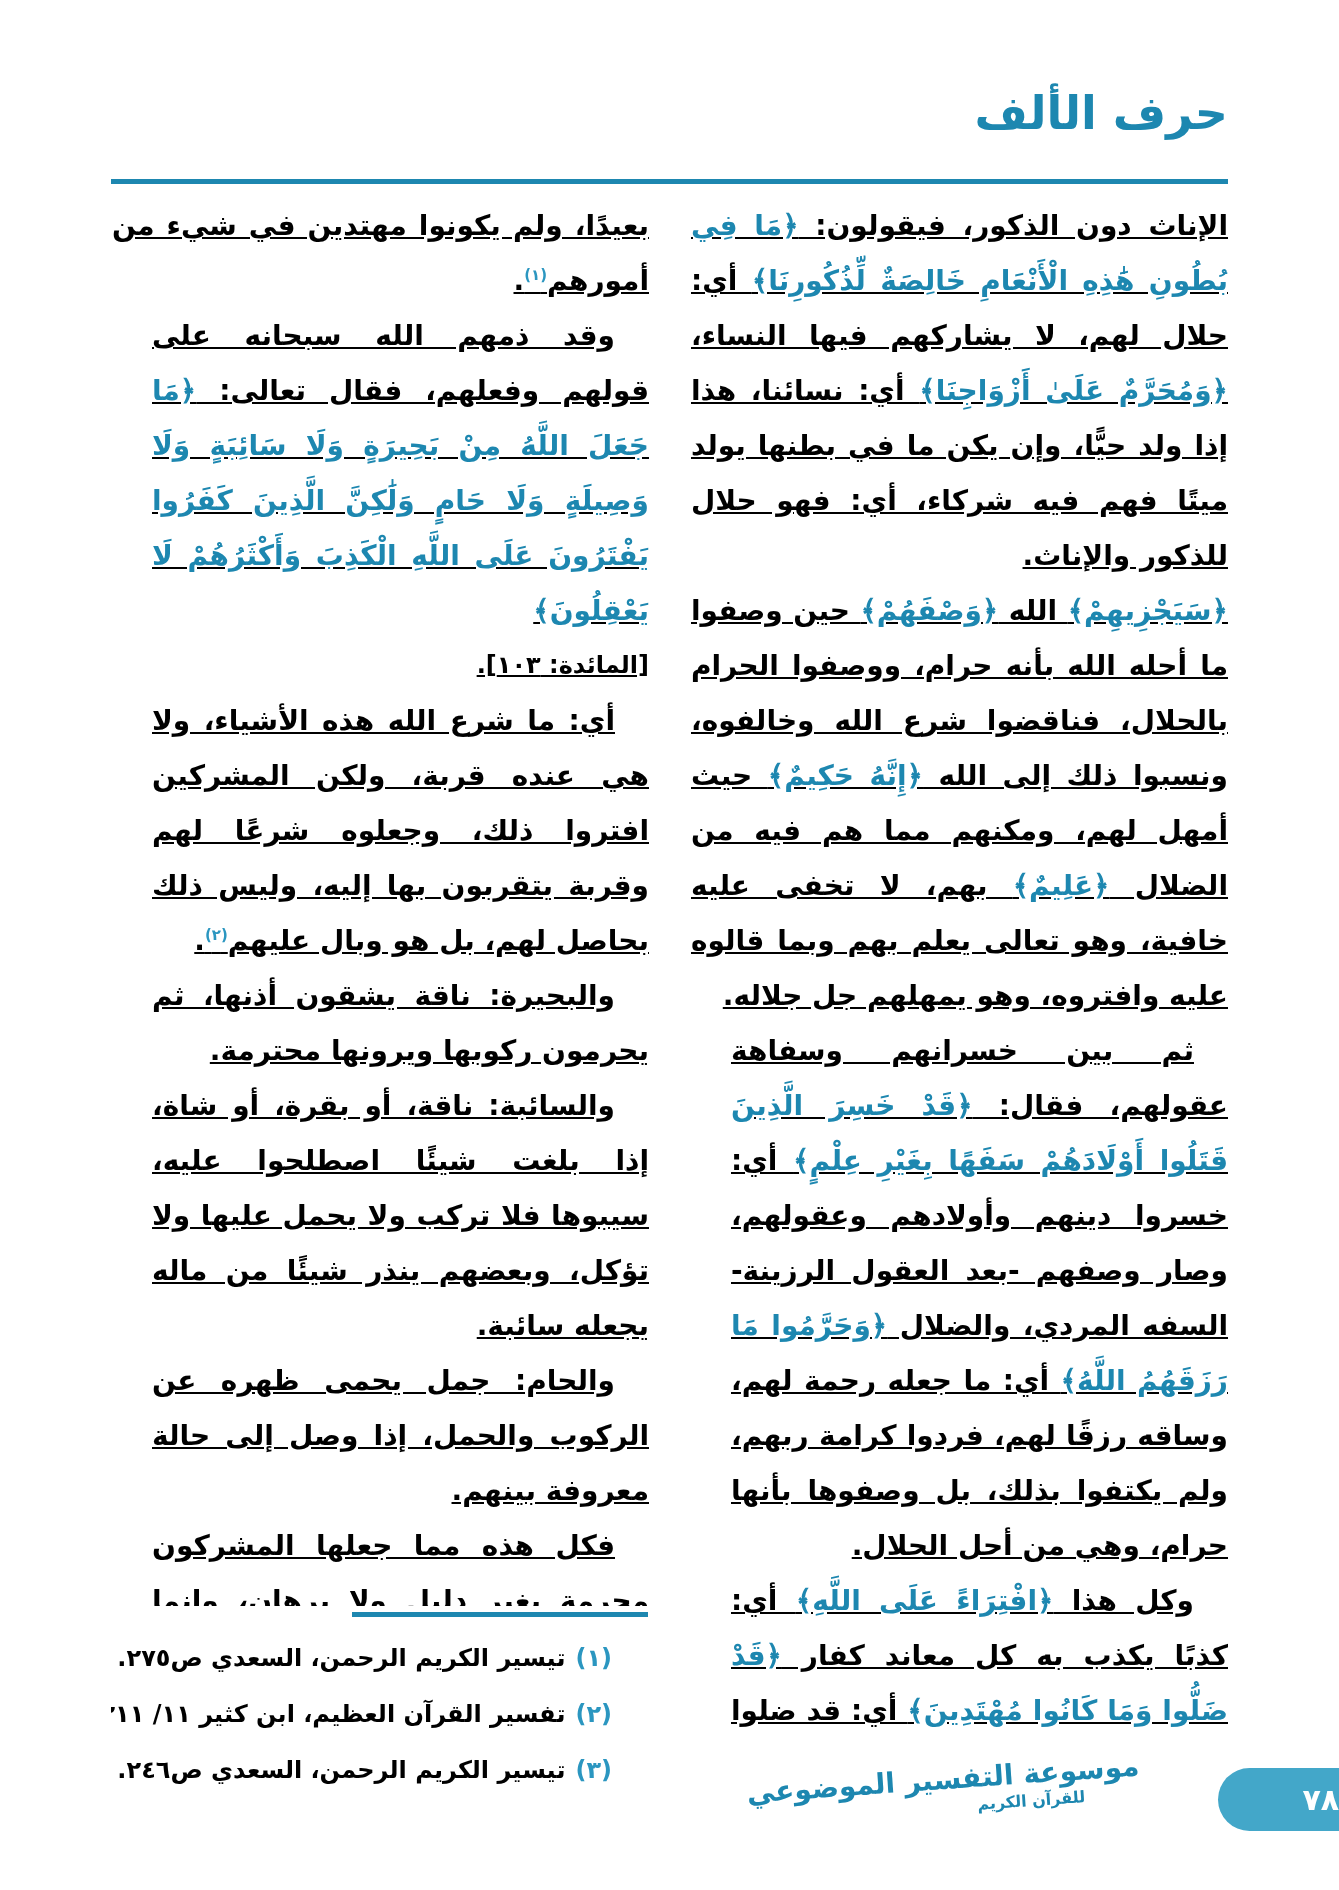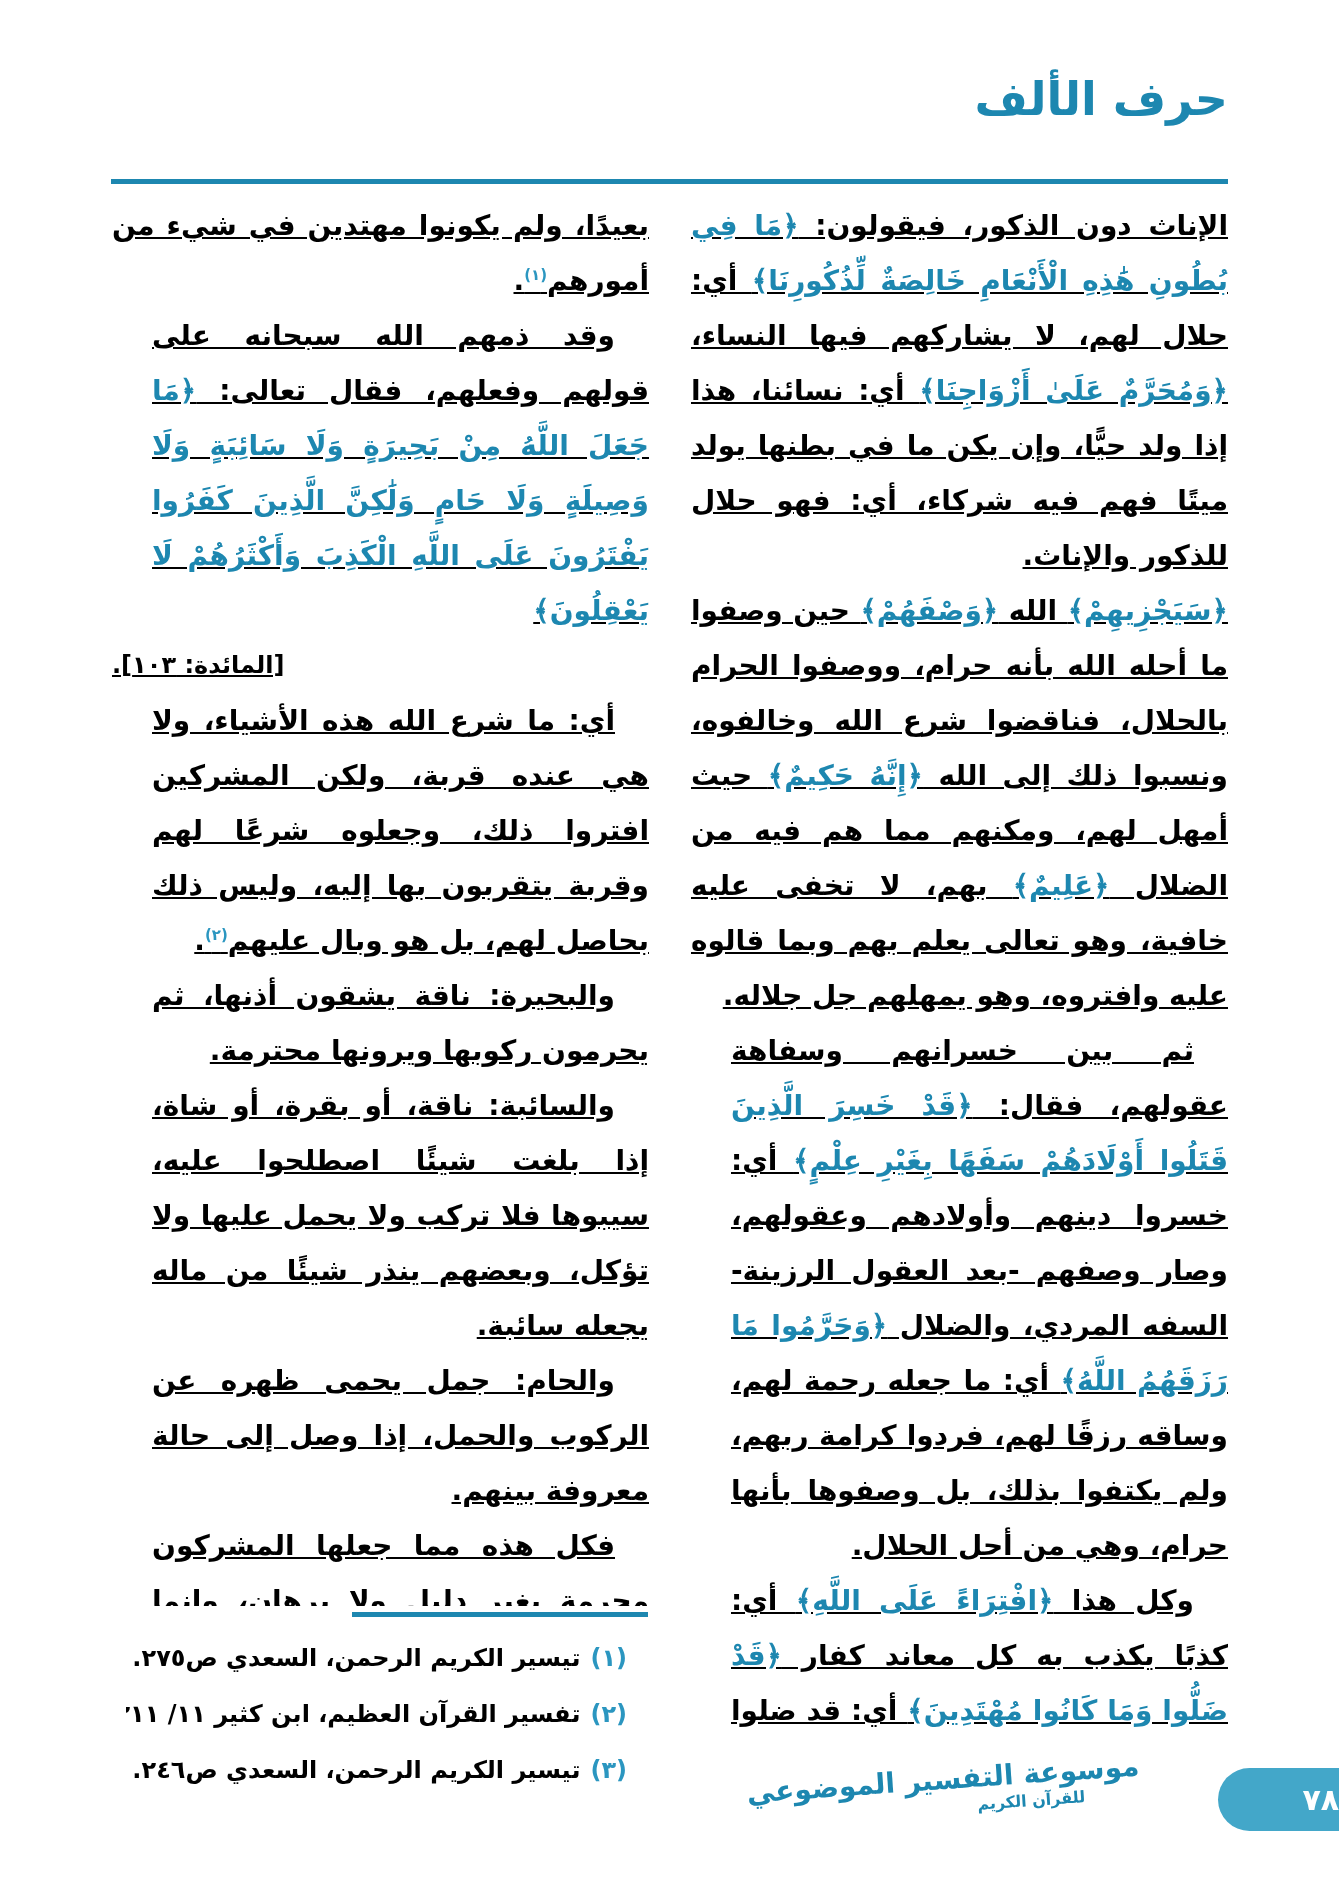--- a/index.html
+++ b/index.html
@@ -14,21 +14,21 @@
     position:relative;
     width:1339px;height:1890px;
     background:#ffffff;
     overflow:hidden;
     direction:rtl;
     font-family:"DejaVu Sans", sans-serif;
     color:var(--ink);
   }
   .header-title{
     position:absolute;
-    top:72px;right:111px;
+    top:86px;right:111px;
     font-size:46px;
     font-weight:bold;
     color:var(--accent);
     letter-spacing:1px;
     white-space:nowrap;
   }
   .header-rule{
     position:absolute;
     top:179px;right:111px;
     width:1117px;height:5px;
@@ -48,38 +48,38 @@
     line-height:55px;
     font-weight:700;
     text-align:justify;
     text-justify:inter-word;
     text-decoration:underline;
   }
   .col-right{max-height:1546px;overflow:hidden;}
   .col-left{max-height:1408px;overflow:hidden;}
   .col p{margin:0;}
   .col p.indent{text-indent:34px;margin-left:40px;}
-  .col p.cite-line{text-align:left;font-size:24px;}
+  .col p.cite-line{text-align:right;font-size:24px;}
   .seg-t{color:var(--ink);}
   .seg-q{color:var(--quran);}
   .seg-fn{
     color:var(--fnref);
     font-size:15px;
     vertical-align:super;
     line-height:0;
   }
   .footnote-sep{
     position:absolute;
     top:1612px;left:352px;
     width:296px;height:5px;
     background:var(--accent);
   }
   .footnotes{
     position:absolute;
-    top:1630px;left:126px;
+    top:1630px;left:111px;
     width:537px;
     box-sizing:border-box;
     padding-right:36px;
     font-size:24px;
     line-height:56px;
     font-weight:700;
     direction:rtl;
     text-align:right;
   }
   .fn-item{white-space:nowrap;overflow:hidden;}

